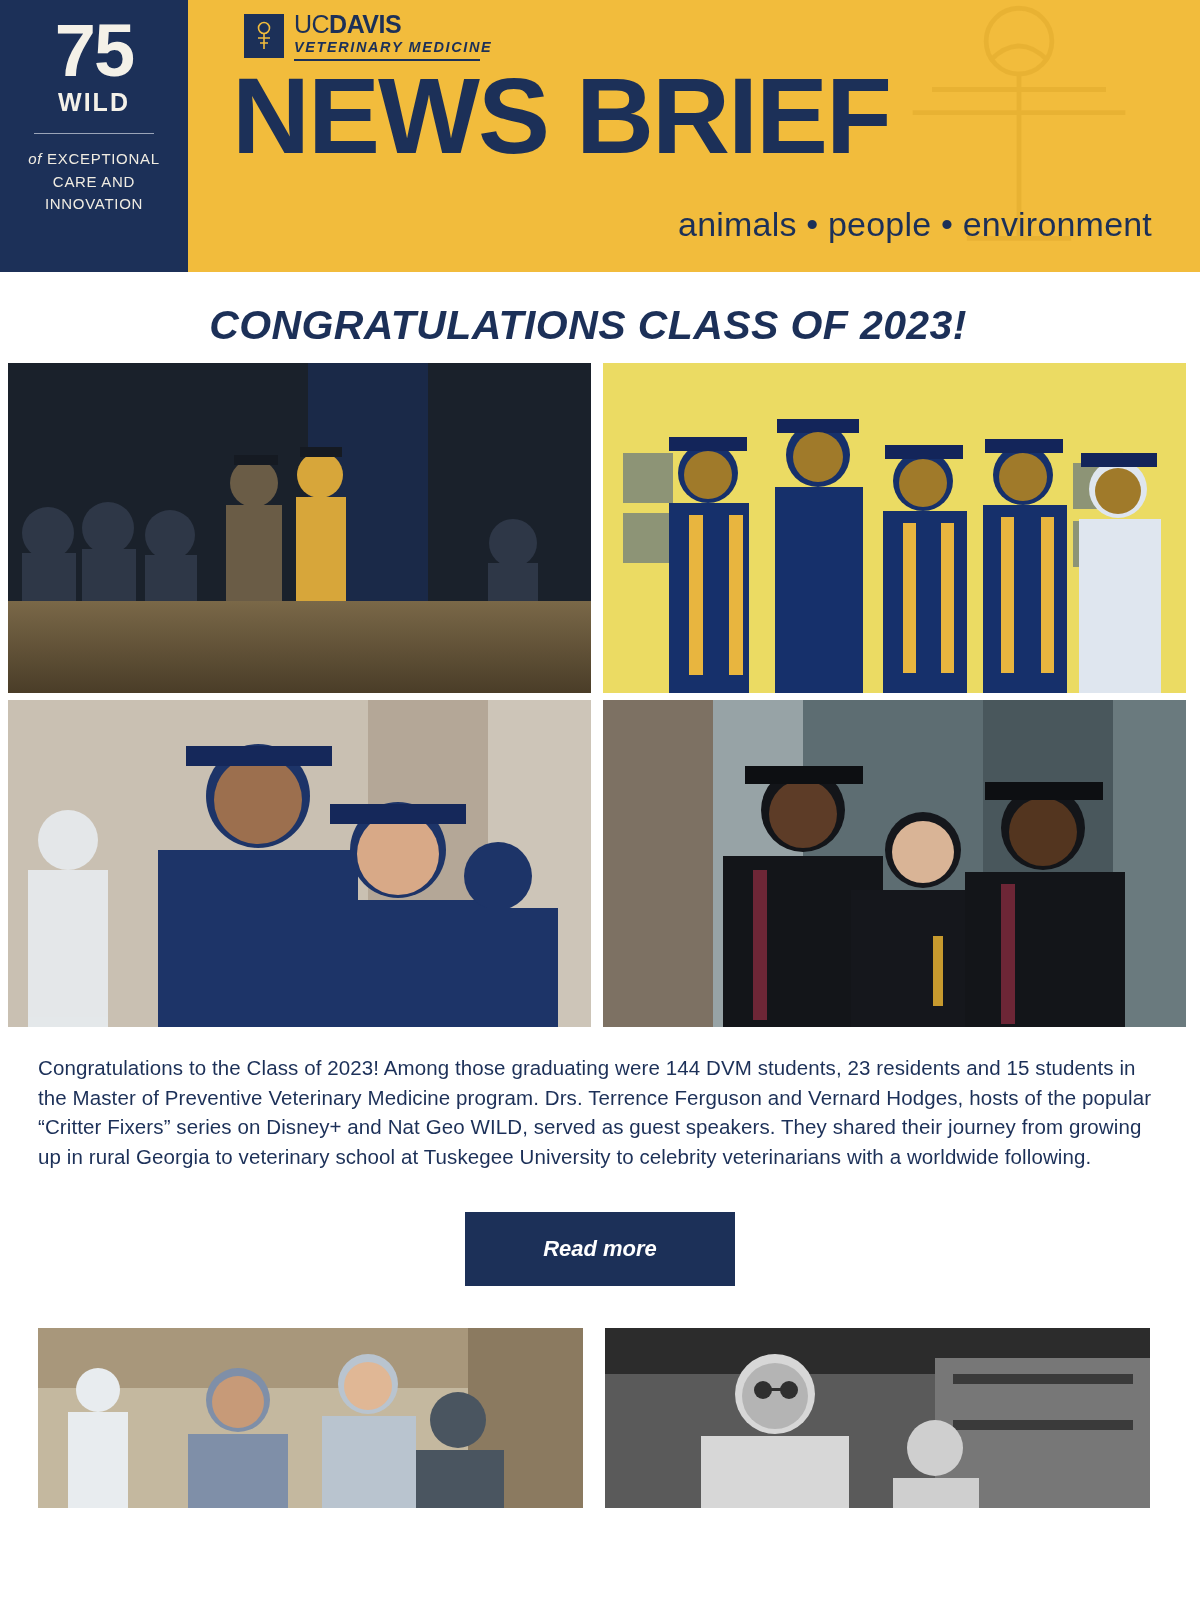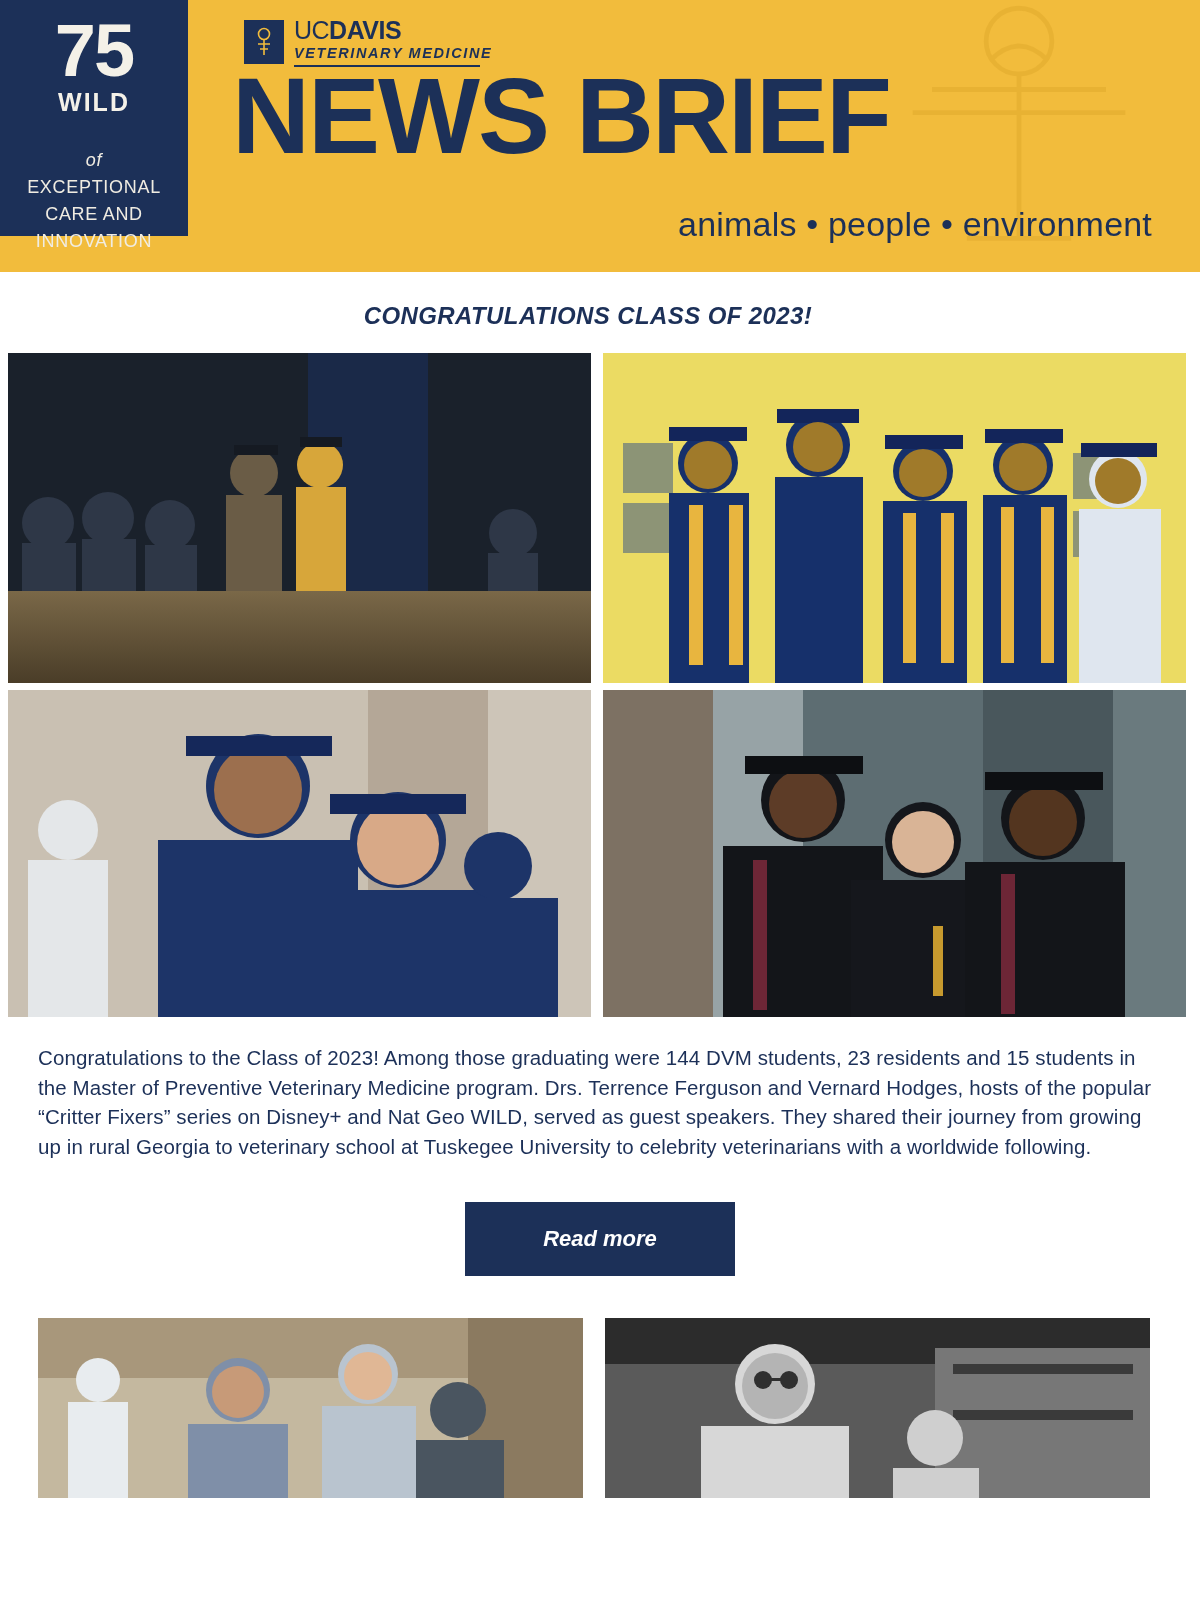--- a/index.html
+++ b/index.html
@@ -14,21 +14,21 @@
 
   
   .masthead {
     display: flex;
     width: 1200px;
     height: 272px;
     background: #f2bc3c;
   }
   .anniv-block {
     width: 188px;
-    height: 236px;
+    height: 272px;
     background: #1c3058;
     color: #ffffff;
     display: flex;
     flex-direction: column;
     align-items: center;
     justify-content: flex-start;
     padding-top: 16px;
     flex: 0 0 188px;
   }
   .anniv-num {
@@ -45,21 +45,21 @@
     color: #f4f1e8;
     margin-top: 2px;
   }
   .anniv-rule {
     width: 120px;
     height: 1px;
     background: #9aa4b8;
     margin: 16px 0 14px 0;
   }
   .anniv-tag {
-    font-size: 18px;
+    font-size: 15px;
     line-height: 1.5;
     letter-spacing: 0.7px;
     text-align: center;
     color: #f0ece2;
     width: 150px;
   }
   .anniv-tag i { font-style: italic; }
 
   .masthead-right {
     position: relative;
@@ -71,21 +71,21 @@
     position: absolute;
     right: 36px;
     top: -8px;
     width: 290px;
     height: 280px;
     opacity: 0.5;
   }
   .logo-row {
     position: absolute;
     left: 56px;
-    top: 18px;
+    top: 12px;
     display: flex;
     align-items: center;
     gap: 10px;
   }
   .logo-seal {
     width: 40px;
     height: 44px;
     background: #1c3058;
     display: flex;
     align-items: center;
@@ -128,25 +128,25 @@
     font-size: 34px;
     color: #1c3058;
     letter-spacing: 0.2px;
   }
 
   
   .headline {
     width: 1176px;
     text-align: center;
     color: #1c3058;
-    font-size: 24px;
+    font-size: 41px;
     font-weight: bold;
     font-style: italic;
     letter-spacing: 0.4px;
-    padding: 30px 0 23px 0;
+    padding: 30px 0 14px 0;
   }
 
   
   .photo-grid {
     display: grid;
     grid-template-columns: 583px 583px;
     grid-template-rows: 330px 327px;
     column-gap: 12px;
     row-gap: 7px;
     padding: 0 8px;

